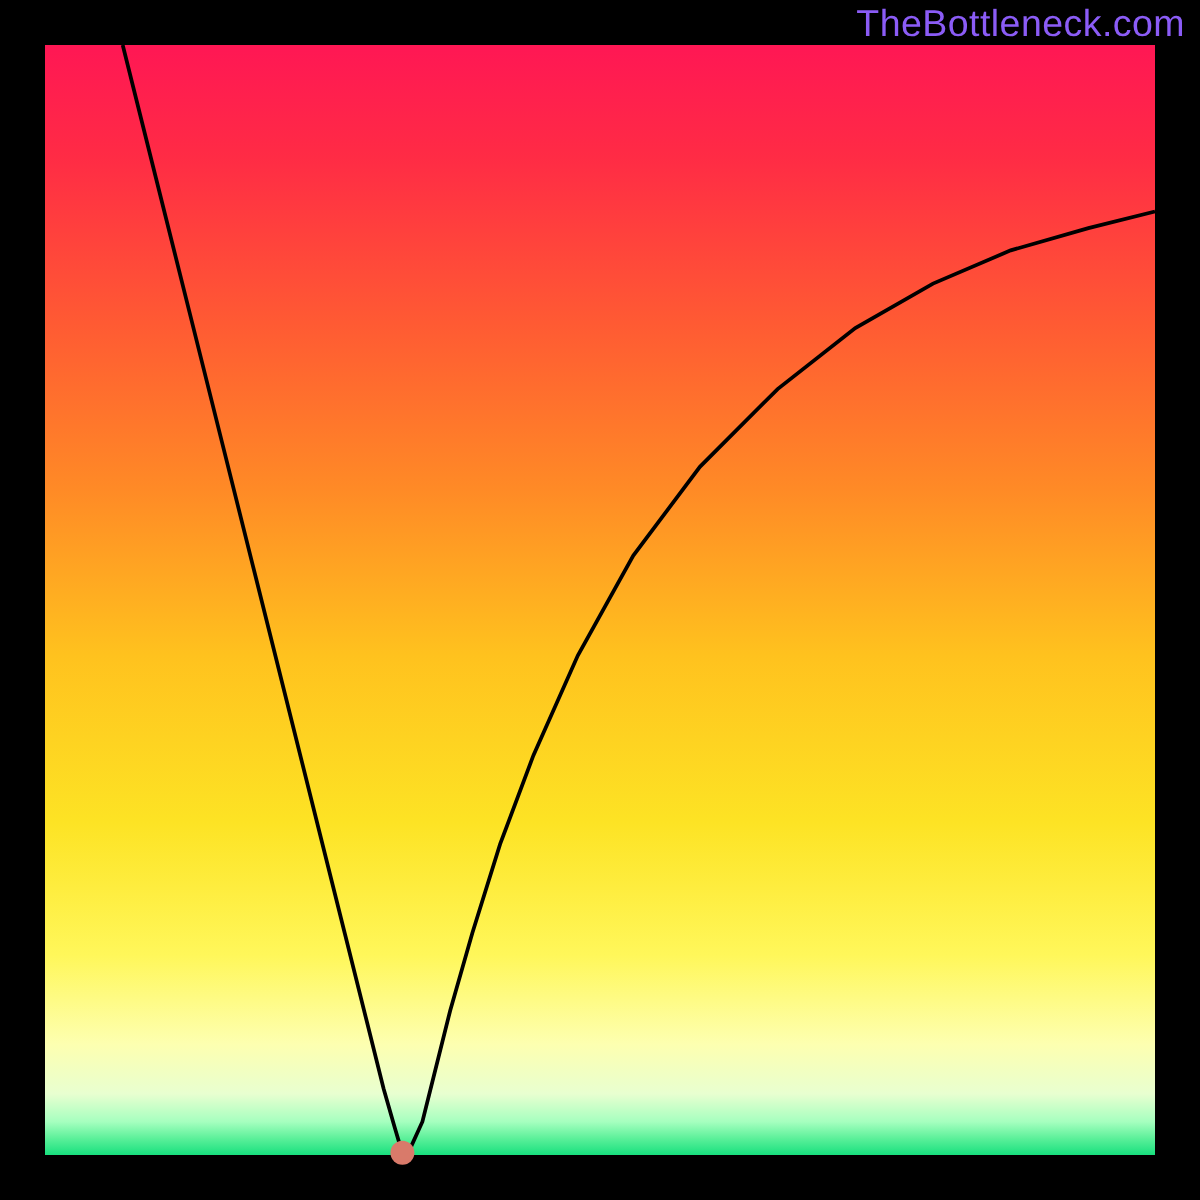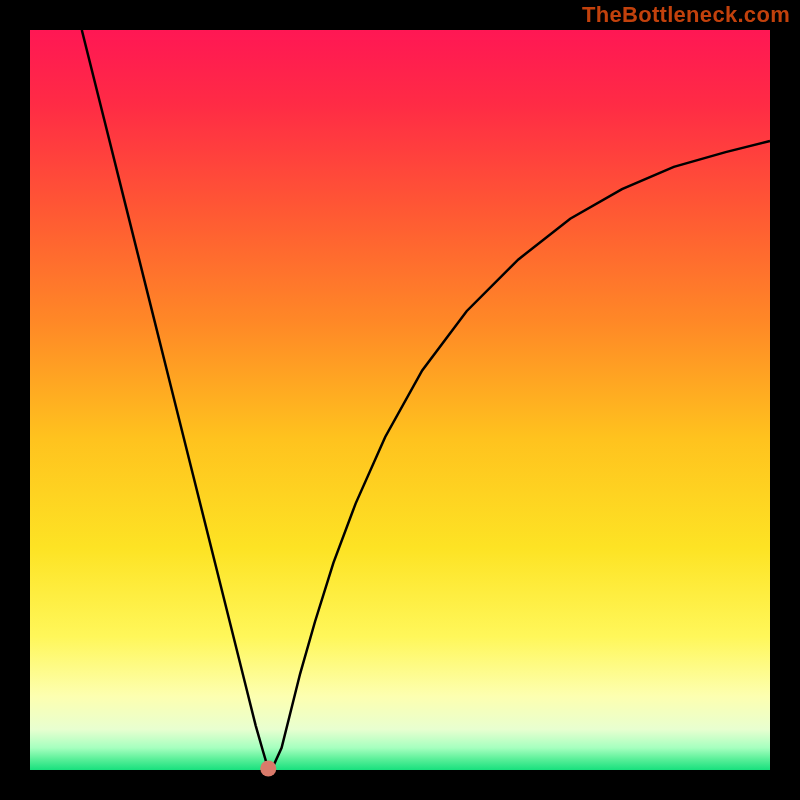--- a/index.html
+++ b/index.html
@@ -15,23 +15,23 @@
     position: absolute;
     top: 0;
     left: 0;
     width: 800px;
     height: 800px;
   }
   .watermark {
     position: absolute;
     top: 2px;
     right: 10px;
-    font-size: 22px;
-    font-weight: 700;
-    color: #c2410c;
+    font-size: 25px;
+    font-weight: 400;
+    color: #8b5cf6;
     letter-spacing: 0.3px;
     z-index: 10;
   }
 </style>
 </head>
 <body>
 
 <div class="chart-container">
   <svg id="chart-svg" width="800" height="800" viewBox="0 0 800 800">
     <defs>

